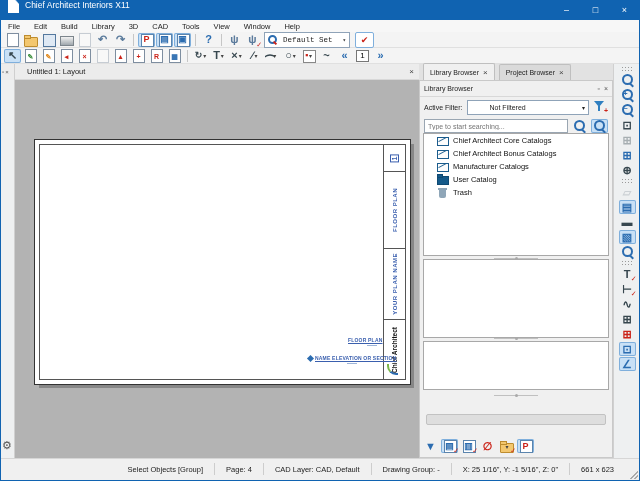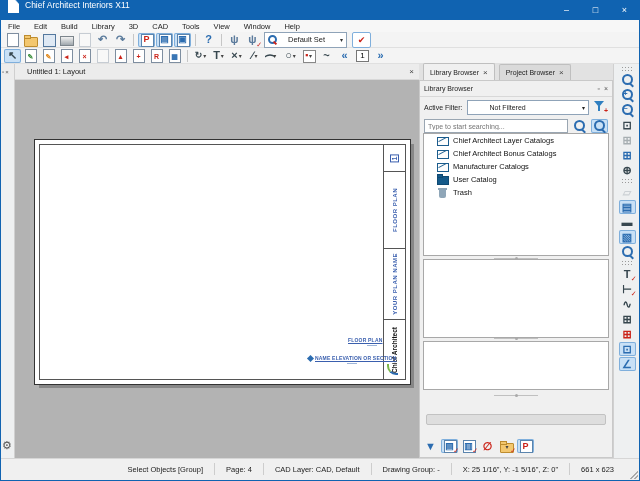--- a/index.html
+++ b/index.html
@@ -50,21 +50,21 @@
     border:1px solid #888;z-index:1;}
   .mag::before{content:"";position:absolute;left:3px;top:1px;width:7px;height:7px;border:2px solid #2b6cb0;border-radius:50%;}
   .mag::after{content:"";position:absolute;right:2px;bottom:1px;width:5px;height:2px;background:#2b6cb0;transform:rotate(45deg);}
   .mag i{position:absolute;left:5px;top:2px;font-size:7px;color:#2b6cb0;}
   .dd{font-size:6px;color:#444;margin-left:1px;text-decoration:none;z-index:2;}
   .chk{position:absolute;right:-1px;bottom:-2px;font-size:7px;color:#cb241a;font-style:normal;z-index:3;}
   .tbi.act{background:#c8e0f6;box-shadow:inset 0 0 0 1px #7fafdc;}
   .tbi.dis{opacity:.38;}
   .pagebox b{border:1px solid #777;background:#fff;font-weight:normal;font-size:8px;line-height:10px;padding:0 3px;}
   .combo{display:flex;align-items:center;height:14px;background:#fff;border:1px solid #8fa3b8;font-size:7.5px;
-    color:#222;padding:0 3px;gap:11px;margin:0 2px;}
+    color:#222;padding:0 3px;gap:6px;margin:0 2px;font-family:Liberation Mono, monospace;}
   .combo .cico{width:9px;height:9px;border:2px solid #2b6cb0;border-radius:50%;position:relative;box-sizing:border-box;flex:none;}
   .combo .cico::after{content:"";position:absolute;right:-2px;bottom:-2px;width:4px;height:2px;background:#cb241a;transform:rotate(45deg);}
   .combo .arr{font-size:6px;color:#333;margin-left:4px;}
   .chkbtn{width:17px;height:14px;border:1px solid #7fafdc;background:#fff;display:inline-flex;align-items:center;
     justify-content:center;color:#cb241a;font-size:9px;border-radius:2px;margin-left:2px;}
   
   .pane-mini{position:absolute;left:0;top:64px;width:14px;height:16px;background:#ececec;display:flex;
     align-items:center;font-size:6px;color:#555;gap:1px;padding-left:1px;box-sizing:border-box;
     border-right:1px solid #cfcfcf;}
   .doc-tabrow{position:absolute;left:14px;top:64px;width:404px;height:16px;background:#ececec;display:flex;
@@ -366,21 +366,21 @@
         </span>
     </div>
     <div class="searchrow">
       <input type="text" placeholder="Type to start searching..." style="">
       <span class="tbi mag"></span>
       <span class="tbi mag act"></span>
     </div>
     <div class="treebox">
         <div class="trow">
           <span class="ti catalog"></span>
-          <span>Chief Architect Layer Catalogs</span>
+          <span>Chief Architect Core Catalogs</span>
         </div>
         <div class="trow">
           <span class="ti catalog"></span>
           <span>Chief Architect Bonus Catalogs</span>
         </div>
         <div class="trow">
           <span class="ti catalog"></span>
           <span>Manufacturer Catalogs</span>
         </div>
         <div class="trow">

